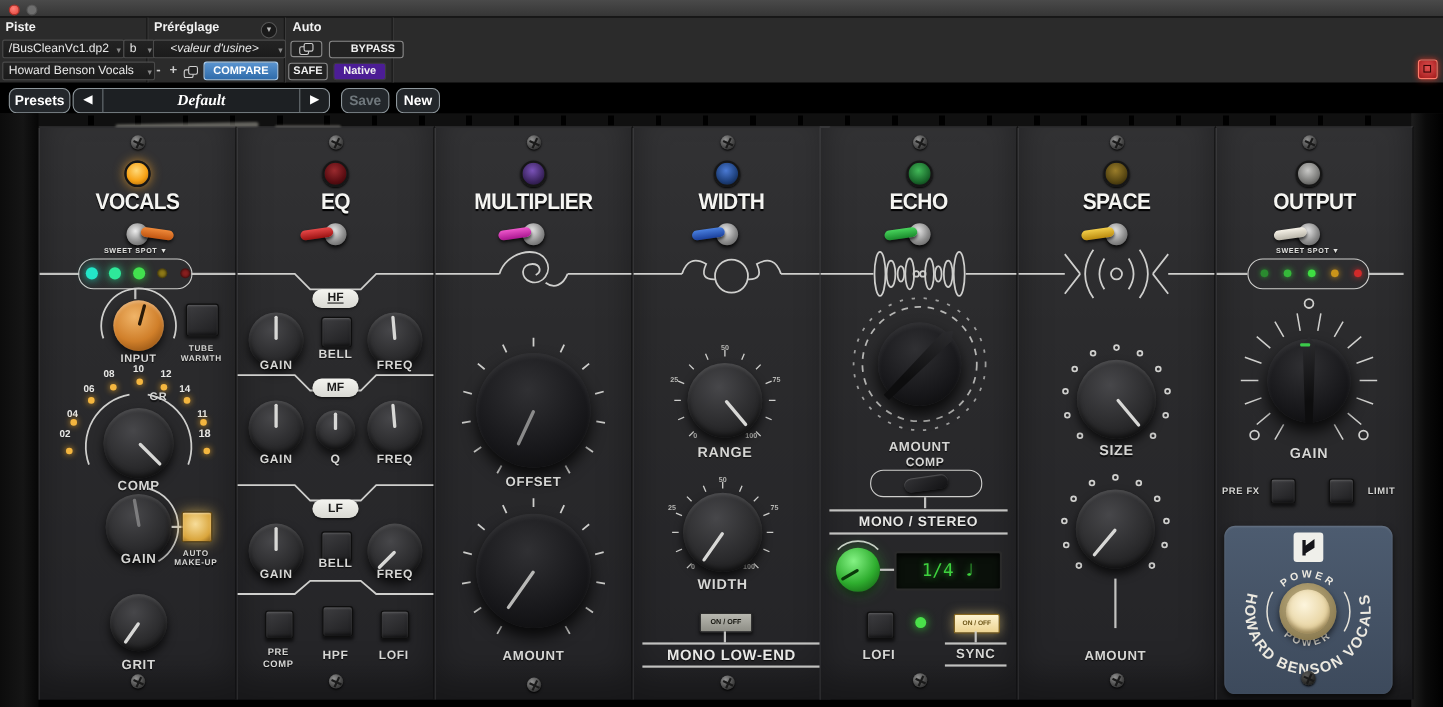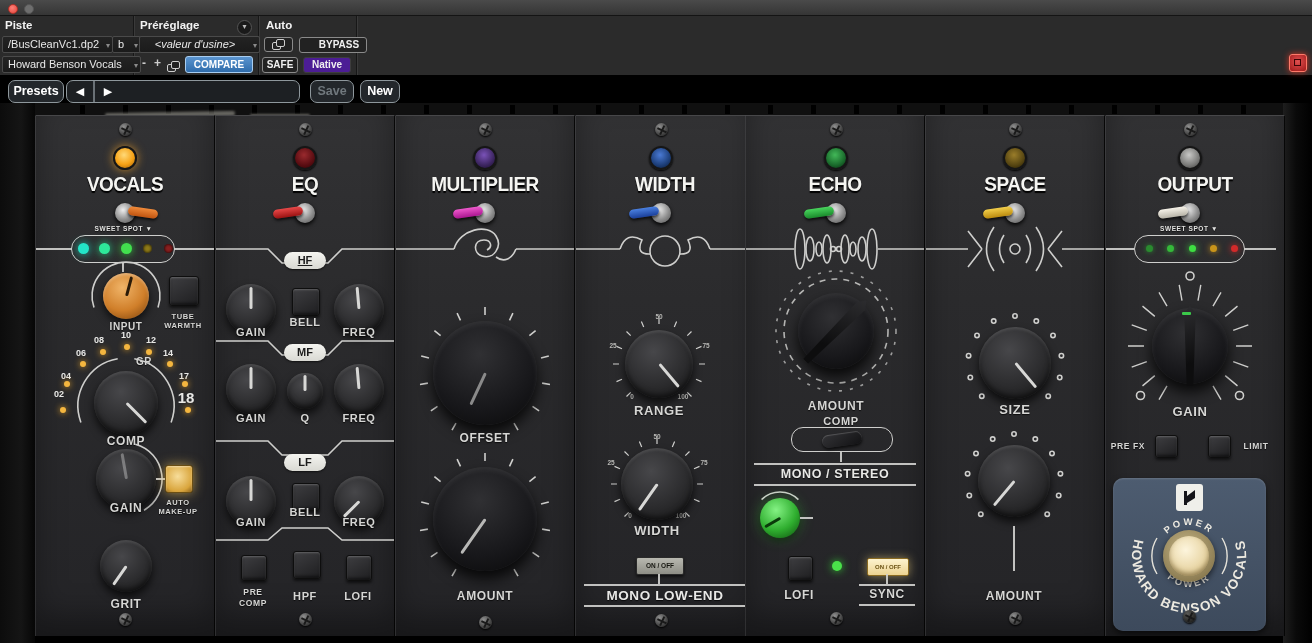--- a/index.html
+++ b/index.html
@@ -137,20 +137,21 @@
     <div class="hbtn" style="left:303px;top:41px;width:46px;border-color:#3d3d3d;background:#4c1d95;">Native</div>
 
     <div id="target-btn">
         <i></i>
       </div>
   </div>
 
   <div class="pbtn" style="left:8px;width:54px;">Presets</div>
   <div id="preset-combo">
     <div class="arrow">◀</div>
+    <div class="val">Default</div>
     <div class="arrow">▶</div>
   </div>
   <div class="pbtn" style="left:310px;width:42px;color:#70787d;">Save</div>
   <div class="pbtn" style="left:360px;width:38px;">New</div>
 
   <div id="rail">
       <div class="vents"></div>
     </div>
   <div class="scuff" style="left:105px;top:112px;width:130px;height:5px;transform:rotate(-1deg);"></div>
   <div class="scuff" style="left:250px;top:114px;width:60px;height:3px;"></div>
@@ -187,22 +188,22 @@
     <div class="lbl pre" style="left:117px;top:196px;width:60px;font-size:7.5px;">TUBE
 WARMTH</div>
 
     <span class="tiny" style="left:14px;top:273px;font-size:9px;color:#e8e8e6;">02</span>
     <span class="tiny" style="left:21px;top:255px;font-size:9px;color:#e8e8e6;">04</span>
     <span class="tiny" style="left:36px;top:232px;font-size:9px;color:#e8e8e6;">06</span>
     <span class="tiny" style="left:54px;top:219px;font-size:9px;color:#e8e8e6;">08</span>
     <span class="tiny" style="left:81px;top:214px;font-size:9px;color:#e8e8e6;">10</span>
     <span class="tiny" style="left:106px;top:219px;font-size:9px;color:#e8e8e6;">12</span>
     <span class="tiny" style="left:123px;top:232px;font-size:9px;color:#e8e8e6;">14</span>
-    <span class="tiny" style="left:139px;top:255px;font-size:9px;color:#e8e8e6;">17</span>
-    <span class="tiny" style="left:141px;top:273px;font-size:15px;color:#e8e8e6;">18</span>
+    <span class="tiny" style="left:139px;top:255px;font-size:9px;color:#e8e8e6;">11</span>
+    <span class="tiny" style="left:141px;top:273px;font-size:10px;color:#e8e8e6;">18</span>
     <span class="led" style="left:24px;top:291px;width:6px;height:6px;background:#f4b63f;box-shadow:0 0 6px #e8a52a;"></span>
     <span class="led" style="left:28px;top:265px;width:6px;height:6px;background:#f4b63f;box-shadow:0 0 6px #e8a52a;"></span>
     <span class="led" style="left:44px;top:245px;width:6px;height:6px;background:#f4b63f;box-shadow:0 0 6px #e8a52a;"></span>
     <span class="led" style="left:64px;top:233px;width:6px;height:6px;background:#f4b63f;box-shadow:0 0 6px #e8a52a;"></span>
     <span class="led" style="left:88px;top:228px;width:6px;height:6px;background:#f4b63f;box-shadow:0 0 6px #e8a52a;"></span>
     <span class="led" style="left:110px;top:233px;width:6px;height:6px;background:#f4b63f;box-shadow:0 0 6px #e8a52a;"></span>
     <span class="led" style="left:131px;top:245px;width:6px;height:6px;background:#f4b63f;box-shadow:0 0 6px #e8a52a;"></span>
     <span class="led" style="left:146px;top:265px;width:6px;height:6px;background:#f4b63f;box-shadow:0 0 6px #e8a52a;"></span>
     <span class="led" style="left:149px;top:291px;width:6px;height:6px;background:#f4b63f;box-shadow:0 0 6px #e8a52a;"></span>
     <div class="lbl" style="left:88px;top:240px;width:40px;font-size:10px;">GR</div>
@@ -236,21 +237,21 @@
 
   <div class="mod" style="left:215px;">
     <span class="screw" style="left:83px;top:7px;"></span>
     <span class="lamp" style="left:77px;top:30px;background:radial-gradient(circle at 45% 35%,#9a2a2e,#5a0d12 60%,#2a0406);"></span>
     <div class="title" style="top:58px;">EQ</div>
     <span class="tbase" style="left:79px;top:87px;"></span>
     <span class="lever" style="left:57px;top:92px;width:30px;background:linear-gradient(#e84848,#9a1212);transform:rotate(-8deg);"></span>
     <svg class="deco" style="left:0;top:125px;" width="178" height="30">
         <path d="M0,8 H52 L66,22 H112 L126,8 H178"></path>
       </svg>
-    <div class="pill" style="left:68px;top:136px;text-decoration:underline;">HF</div>
+    <div class="pill" style="left:68px;top:147px;text-decoration:underline;">HF</div>
     <div class="knob" style="left:10px;top:168px;width:50px;height:50px;">
         <span class="ptr" style="width:2.5px;transform:rotate(180deg);"></span>
       </div>
     <div class="sqbtn" style="left:76px;top:172px;width:26px;height:26px;"></div>
     <div class="knob" style="left:118px;top:168px;width:50px;height:50px;">
         <span class="ptr" style="width:2.5px;transform:rotate(175deg);"></span>
       </div>
     <div class="lbl" style="left:59px;top:200px;width:60px;font-size:11px;">BELL</div>
     <div class="lbl" style="left:5px;top:210px;width:60px;font-size:11px;">GAIN</div>
     <div class="lbl" style="left:113px;top:210px;width:60px;font-size:11px;">FREQ</div>
@@ -406,20 +407,21 @@
     <div class="dline" style="left:8px;top:347px;width:162px;"></div>
     <div class="lbl" style="left:0;top:351px;width:178px;font-size:12.5px;color:#e8e8e6;">MONO / STEREO</div>
     <div class="dline" style="left:8px;top:368px;width:162px;"></div>
     <svg class="deco" style="left:5px;top:370px;" width="60" height="40">
         <path d="M10.6,13.6 A26,26 0 0 1 47.4,13.6"></path>
       </svg>
     <div class="knob" style="left:14px;top:382px;width:40px;height:40px;background:radial-gradient(circle at 40% 30%,#84f284,#2fae2f 55%,#146314 90%);box-shadow:0 0 14px rgba(70,220,70,.4),0 3px 6px rgba(0,0,0,.7);">
       <span class="ptr" style="background:#0a3a0a;transform:rotate(60deg);"></span>
     </div>
     <div class="dline" style="left:54px;top:401px;width:13px;"></div>
+    <div class="lcd" style="left:67px;top:385px;width:94px;height:32px;line-height:32px;">1/4 ♩</div>
     <div class="sqbtn" style="left:42px;top:440px;width:23px;height:23px;"></div>
     <span class="led" style="left:86px;top:445px;width:10px;height:10px;background:#4ae04a;box-shadow:0 0 9px #35cc35;"></span>
     <div class="onoff" style="left:121px;top:442px;width:40px;height:16px;background:linear-gradient(#fdf3cf,#ecd391);border:1px solid #8a6a20;color:#6a5214;font-size:6px;line-height:16px;box-shadow:0 0 10px rgba(250,220,130,.5);">ON / OFF</div>
     <div class="lbl" style="left:23px;top:472px;width:60px;font-size:12px;">LOFI</div>
     <div class="vline" style="left:140px;top:458px;height:10px;"></div>
     <div class="dline" style="left:113px;top:468px;width:56px;"></div>
     <div class="lbl" style="left:111px;top:471px;width:60px;font-size:12px;">SYNC</div>
     <div class="dline" style="left:113px;top:488px;width:56px;"></div>
     <span class="screw" style="left:84px;top:496px;"></span>
   </div>

